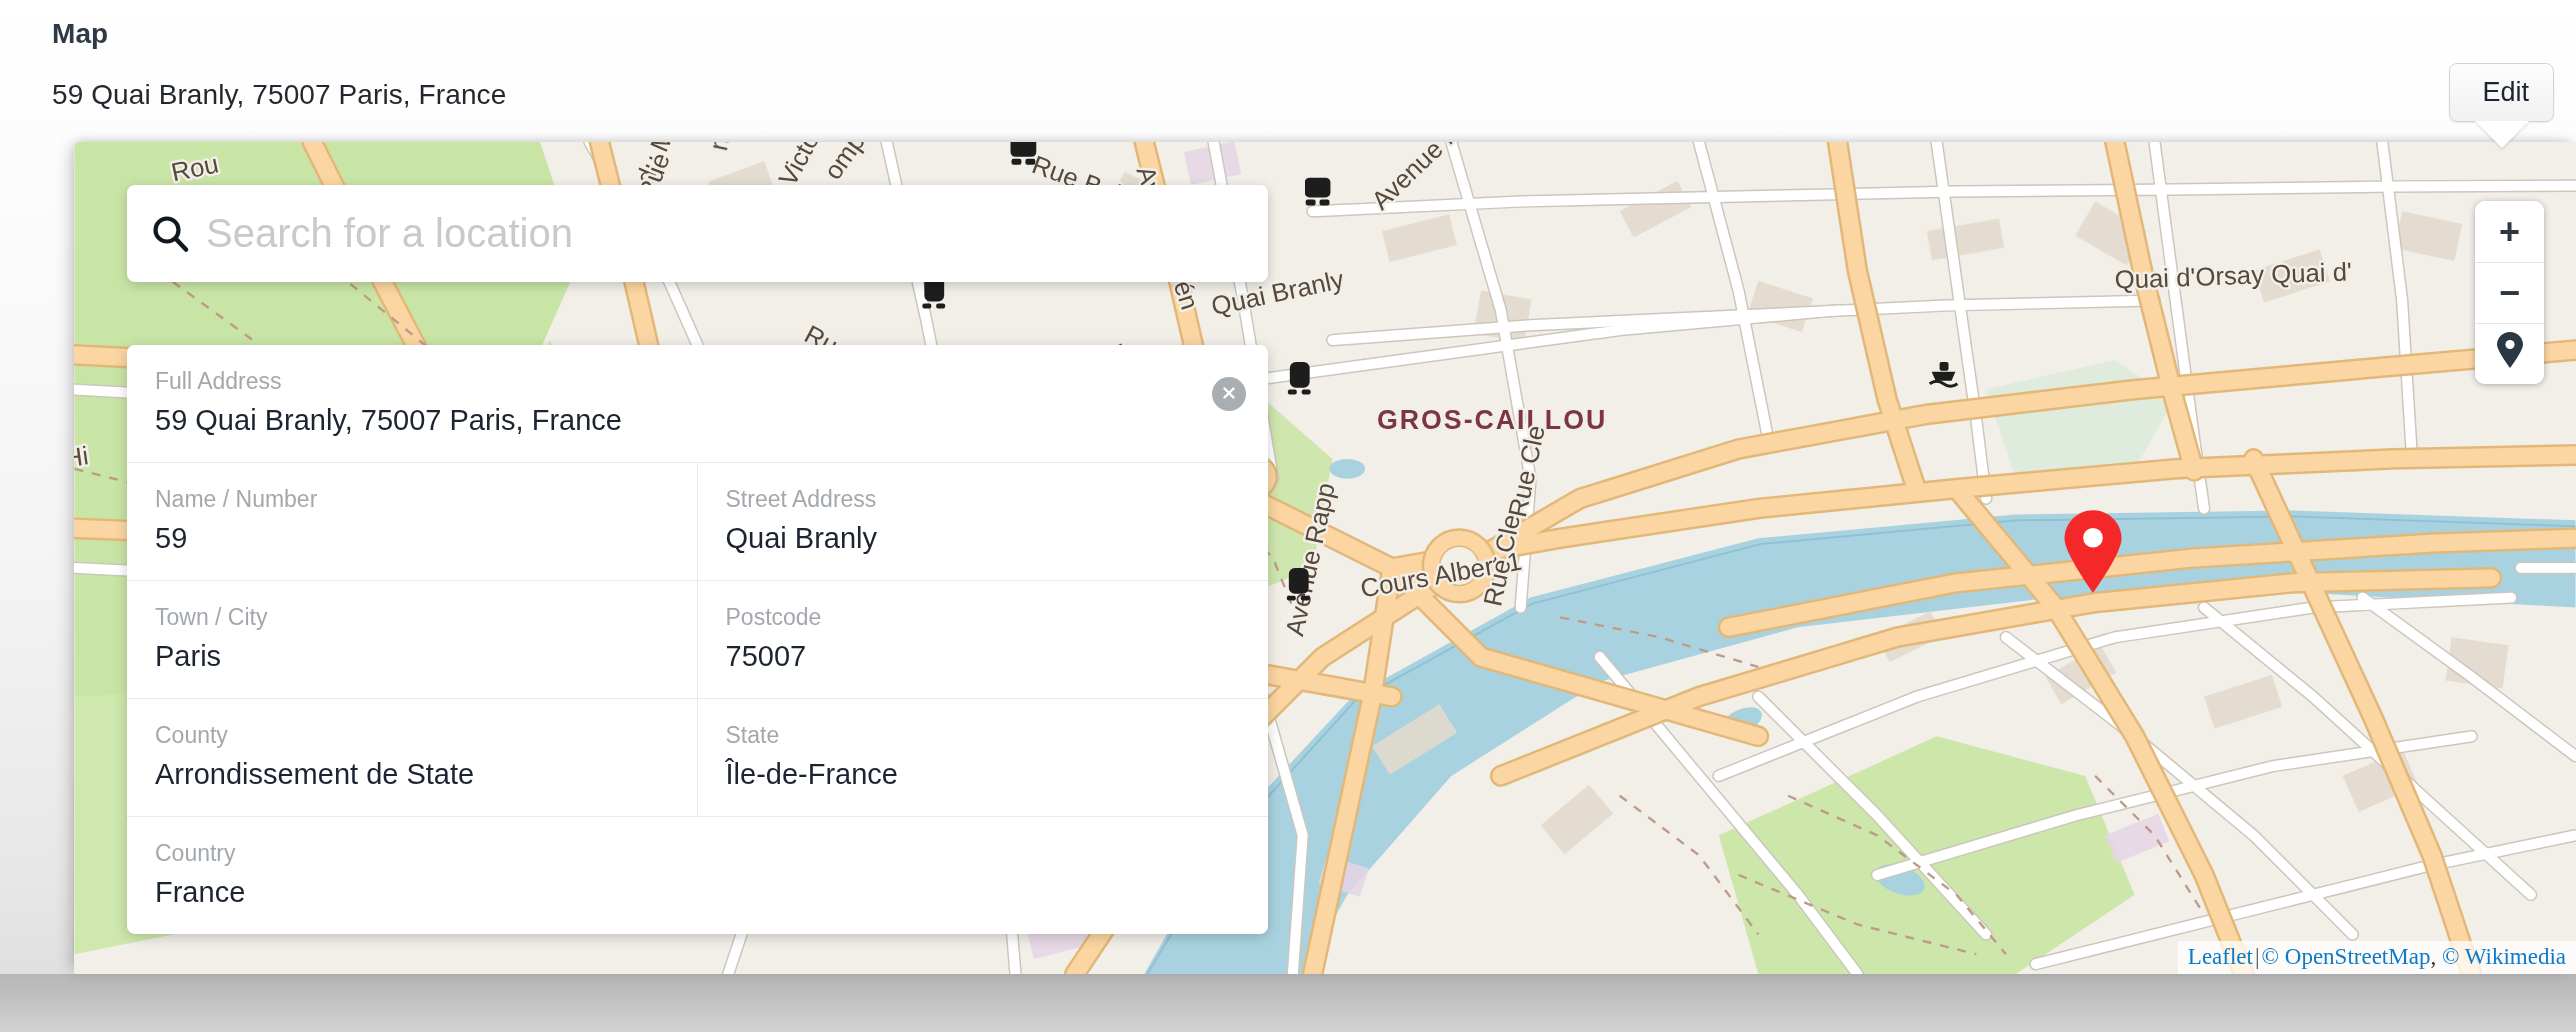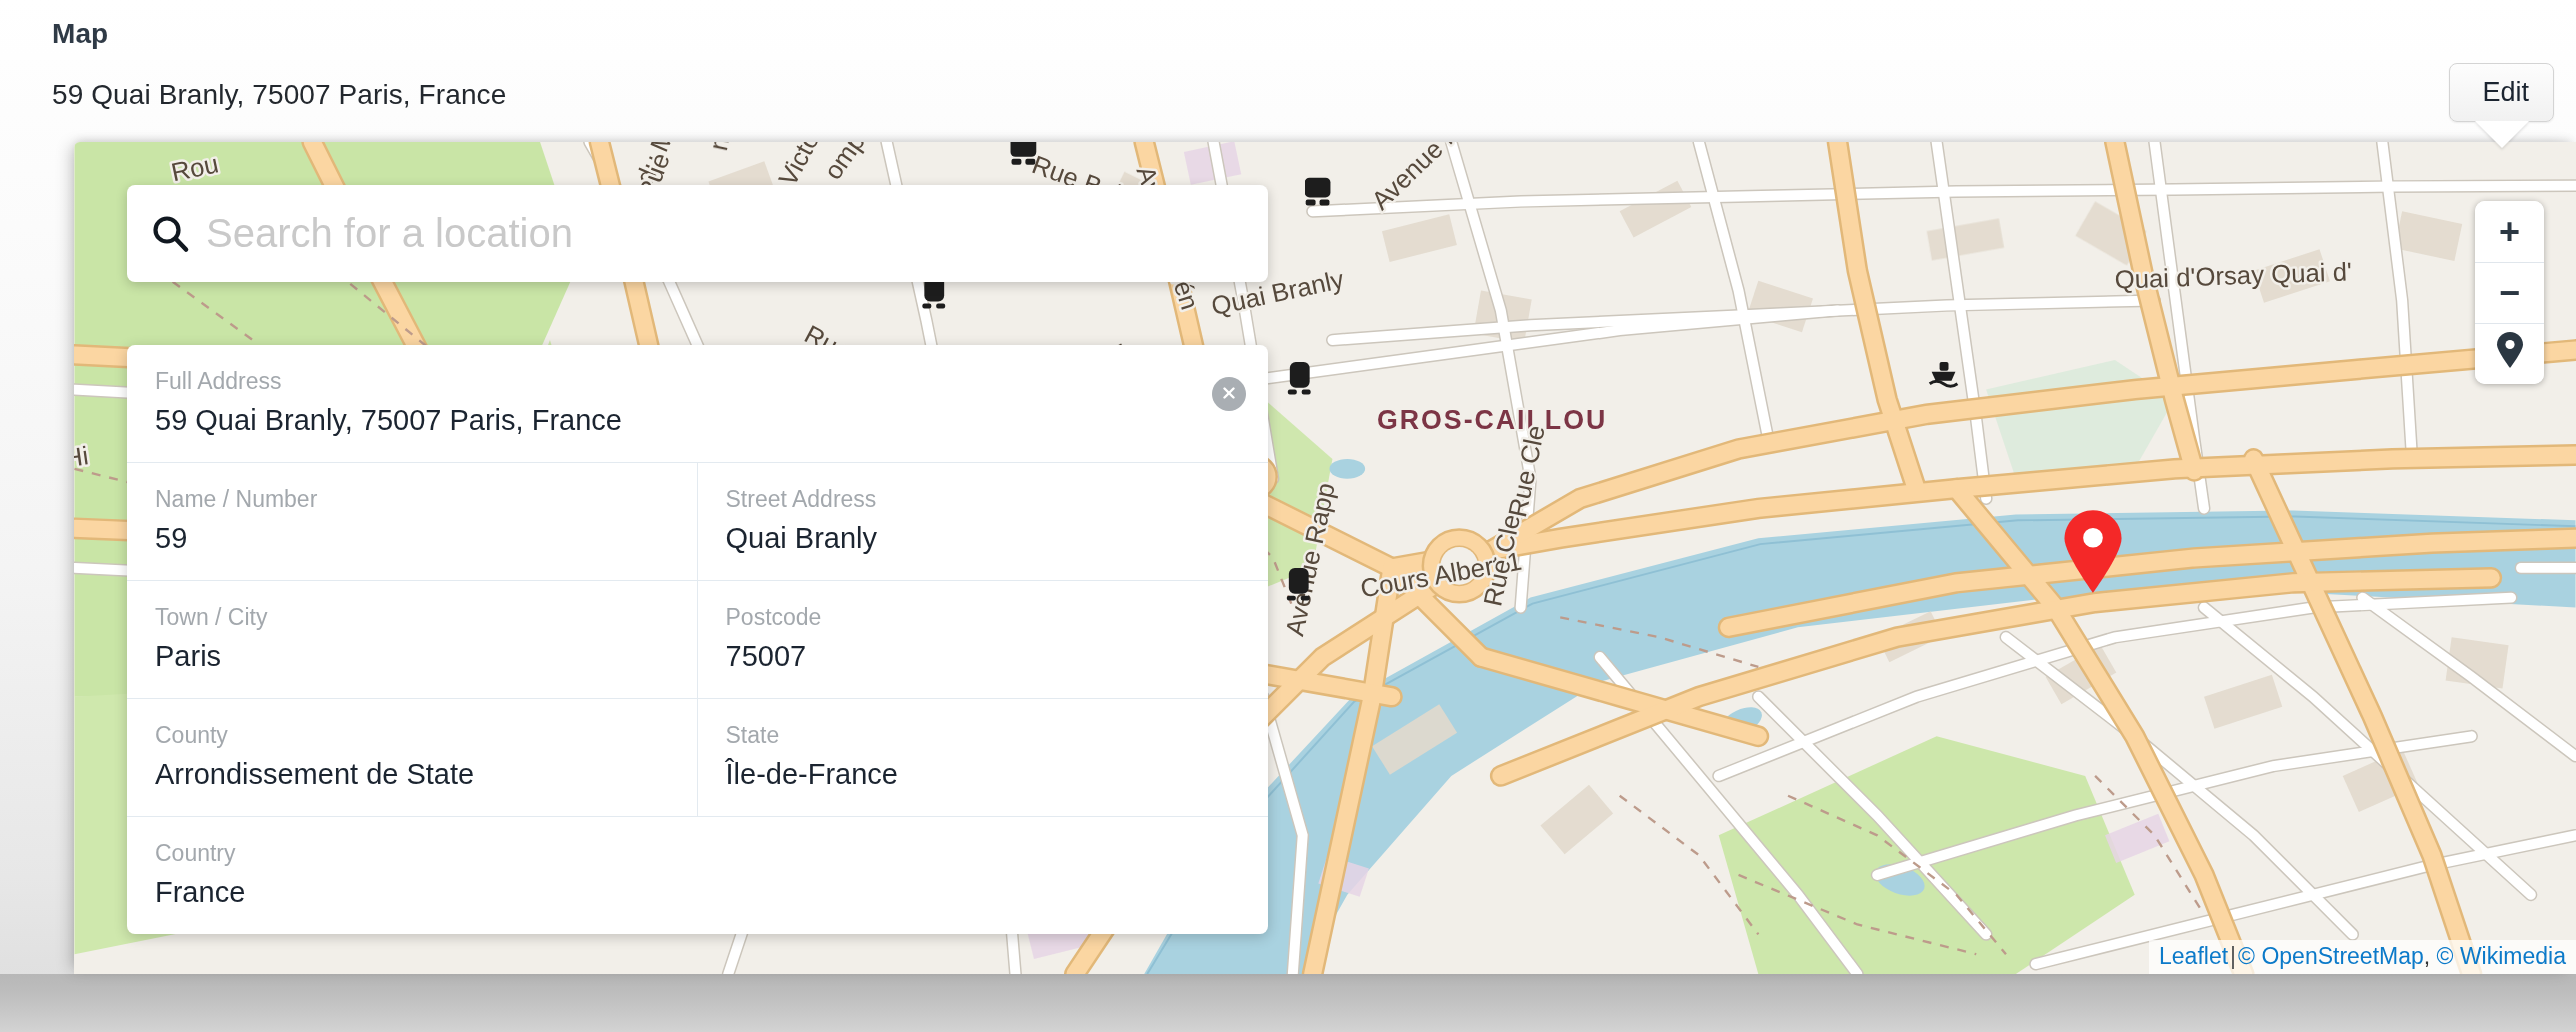--- a/index.html
+++ b/index.html
@@ -137,21 +137,21 @@
 
   
   .attribution {
     position: absolute;
     right: 0; bottom: 0;
     background: rgba(255,255,255,0.74);
     padding: 3px 10px 4px 10px;
     font-size: 23px;
     color: #333333;
     z-index: 35;
-    font-family: Liberation Sans, sans-serif;
+    font-family: Liberation Serif, serif;
     white-space: nowrap;
   }
   .attribution a { color: #0c7ac9; text-decoration: none; }
   .attribution .sep { color: #555; padding: 0 2px; }
 
   
   .search-box {
     position: absolute;
     left: 127px; top: 185px;
     width: 1141px;

